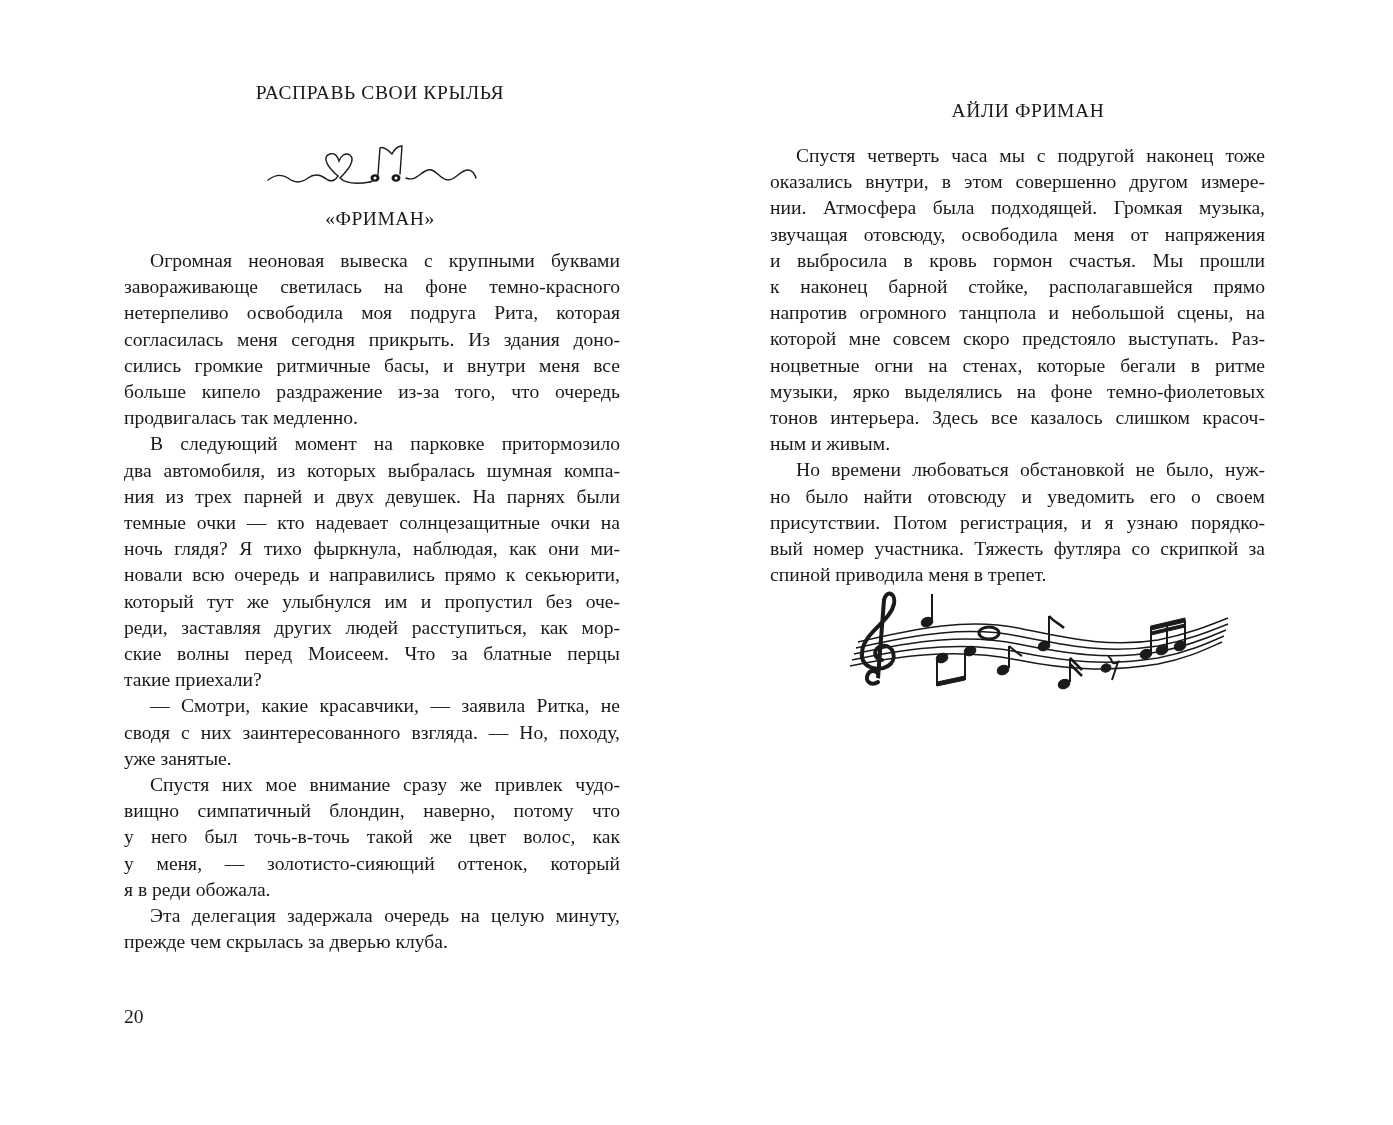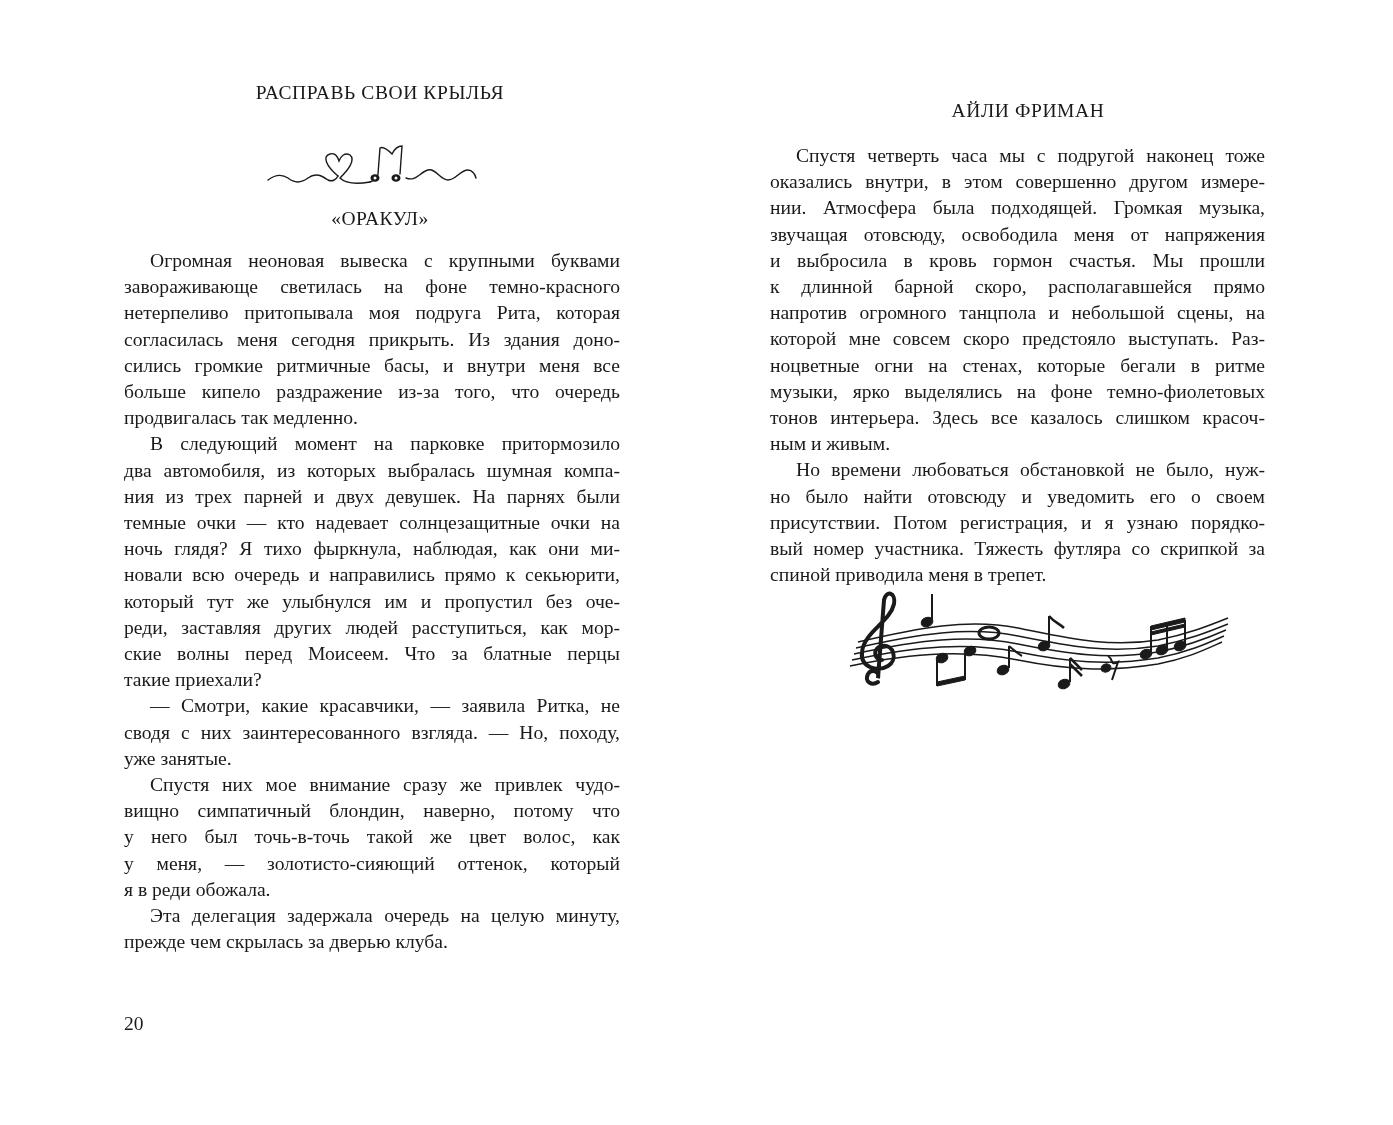--- a/index.html
+++ b/index.html
@@ -15,21 +15,21 @@
   .ornament-top { position: absolute; left: 266px; top: 140px; width: 212px; height: 52px; }
   .chapter-title { position: absolute; left: 120px; width: 520px; top: 208px; text-align: center;
                    font-size: 19.5px; letter-spacing: 0.5px; }
   .text-block { position: absolute; font-size: 19.6px; line-height: 26.2px; text-align: justify;
                 hyphens: manual; }
   .page-left .text-block { left: 124px; width: 496px; top: 248px; }
   .page-right .text-block { left: 74px; width: 383px; top: 143px; width: 495px; }
   .line { display: block; text-align: justify; text-align-last: justify; white-space: nowrap; }
   .line.last { text-align-last: left; }
   .line.indent { padding-left: 26px; }
-  .page-number { position: absolute; left: 124px; top: 1006px; font-size: 19.5px; margin-top: 7px; }
+  .page-number { position: absolute; left: 124px; top: 1006px; font-size: 19.5px; }
   .ornament-music { position: absolute; left: 828px; top: 588px; width: 404px; height: 104px; }
 </style>
 </head>
 <body>
 
 <div class="page page-left">
   <div class="running-head">РАСПРАВЬ СВОИ КРЫЛЬЯ</div>
 
   <svg class="ornament-top" viewBox="0 0 212 52">
     <g fill="none" stroke="#1a1a1a" stroke-width="1.4" stroke-linecap="round">
@@ -41,27 +41,27 @@
     <g fill="#1a1a1a">
       <ellipse cx="109" cy="38" rx="4.5" ry="3.8"></ellipse>
       <ellipse cx="130" cy="38" rx="4.5" ry="3.8"></ellipse>
     </g>
     <g fill="#ffffff">
       <circle cx="109" cy="38" r="1.5"></circle>
       <circle cx="130" cy="38" r="1.5"></circle>
     </g>
   </svg>
 
-  <div class="chapter-title">«ОРАКУЛ»</div>
+  <div class="chapter-title">«ФРИМАН»</div>
 
   <div class="text-block">
     <div>
       <span class="line indent">Огромная неоновая вывеска с крупными буквами</span>
       <span class="line">завораживающе светилась на фоне темно-красного</span>
-      <span class="line">нетерпеливо притопывала моя подруга Рита, которая</span>
+      <span class="line">нетерпеливо освободила моя подруга Рита, которая</span>
       <span class="line">согласилась меня сегодня прикрыть. Из здания доно-</span>
       <span class="line">сились громкие ритмичные басы, и внутри меня все</span>
       <span class="line">больше кипело раздражение из-за того, что очередь</span>
       <span class="line last">продвигалась так медленно.</span>
     </div>
     <div>
       <span class="line indent">В следующий момент на парковке притормозило</span>
       <span class="line">два автомобиля, из которых выбралась шумная компа-</span>
       <span class="line">ния из трех парней и двух девушек. На парнях были</span>
       <span class="line">темные очки — кто надевает солнцезащитные очки на</span>
@@ -96,21 +96,21 @@
 <div class="page page-right">
   <div class="running-head">АЙЛИ ФРИМАН</div>
 
   <div class="text-block">
     <div>
       <span class="line indent">Спустя четверть часа мы с подругой наконец тоже</span>
       <span class="line">оказались внутри, в этом совершенно другом измере-</span>
       <span class="line">нии. Атмосфера была подходящей. Громкая музыка,</span>
       <span class="line">звучащая отовсюду, освободила меня от напряжения</span>
       <span class="line">и выбросила в кровь гормон счастья. Мы прошли</span>
-      <span class="line">к длинной барной скоро, располагавшейся прямо</span>
+      <span class="line">к наконец барной стойке, располагавшейся прямо</span>
       <span class="line">напротив огромного танцпола и небольшой сцены, на</span>
       <span class="line">которой мне совсем скоро предстояло выступать. Раз-</span>
       <span class="line">ноцветные огни на стенах, которые бегали в ритме</span>
       <span class="line">музыки, ярко выделялись на фоне темно-фиолетовых</span>
       <span class="line">тонов интерьера. Здесь все казалось слишком красоч-</span>
       <span class="line last">ным и живым.</span>
     </div>
     <div>
       <span class="line indent">Но времени любоваться обстановкой не было, нуж-</span>
       <span class="line">но было найти отовсюду и уведомить его о своем</span>

